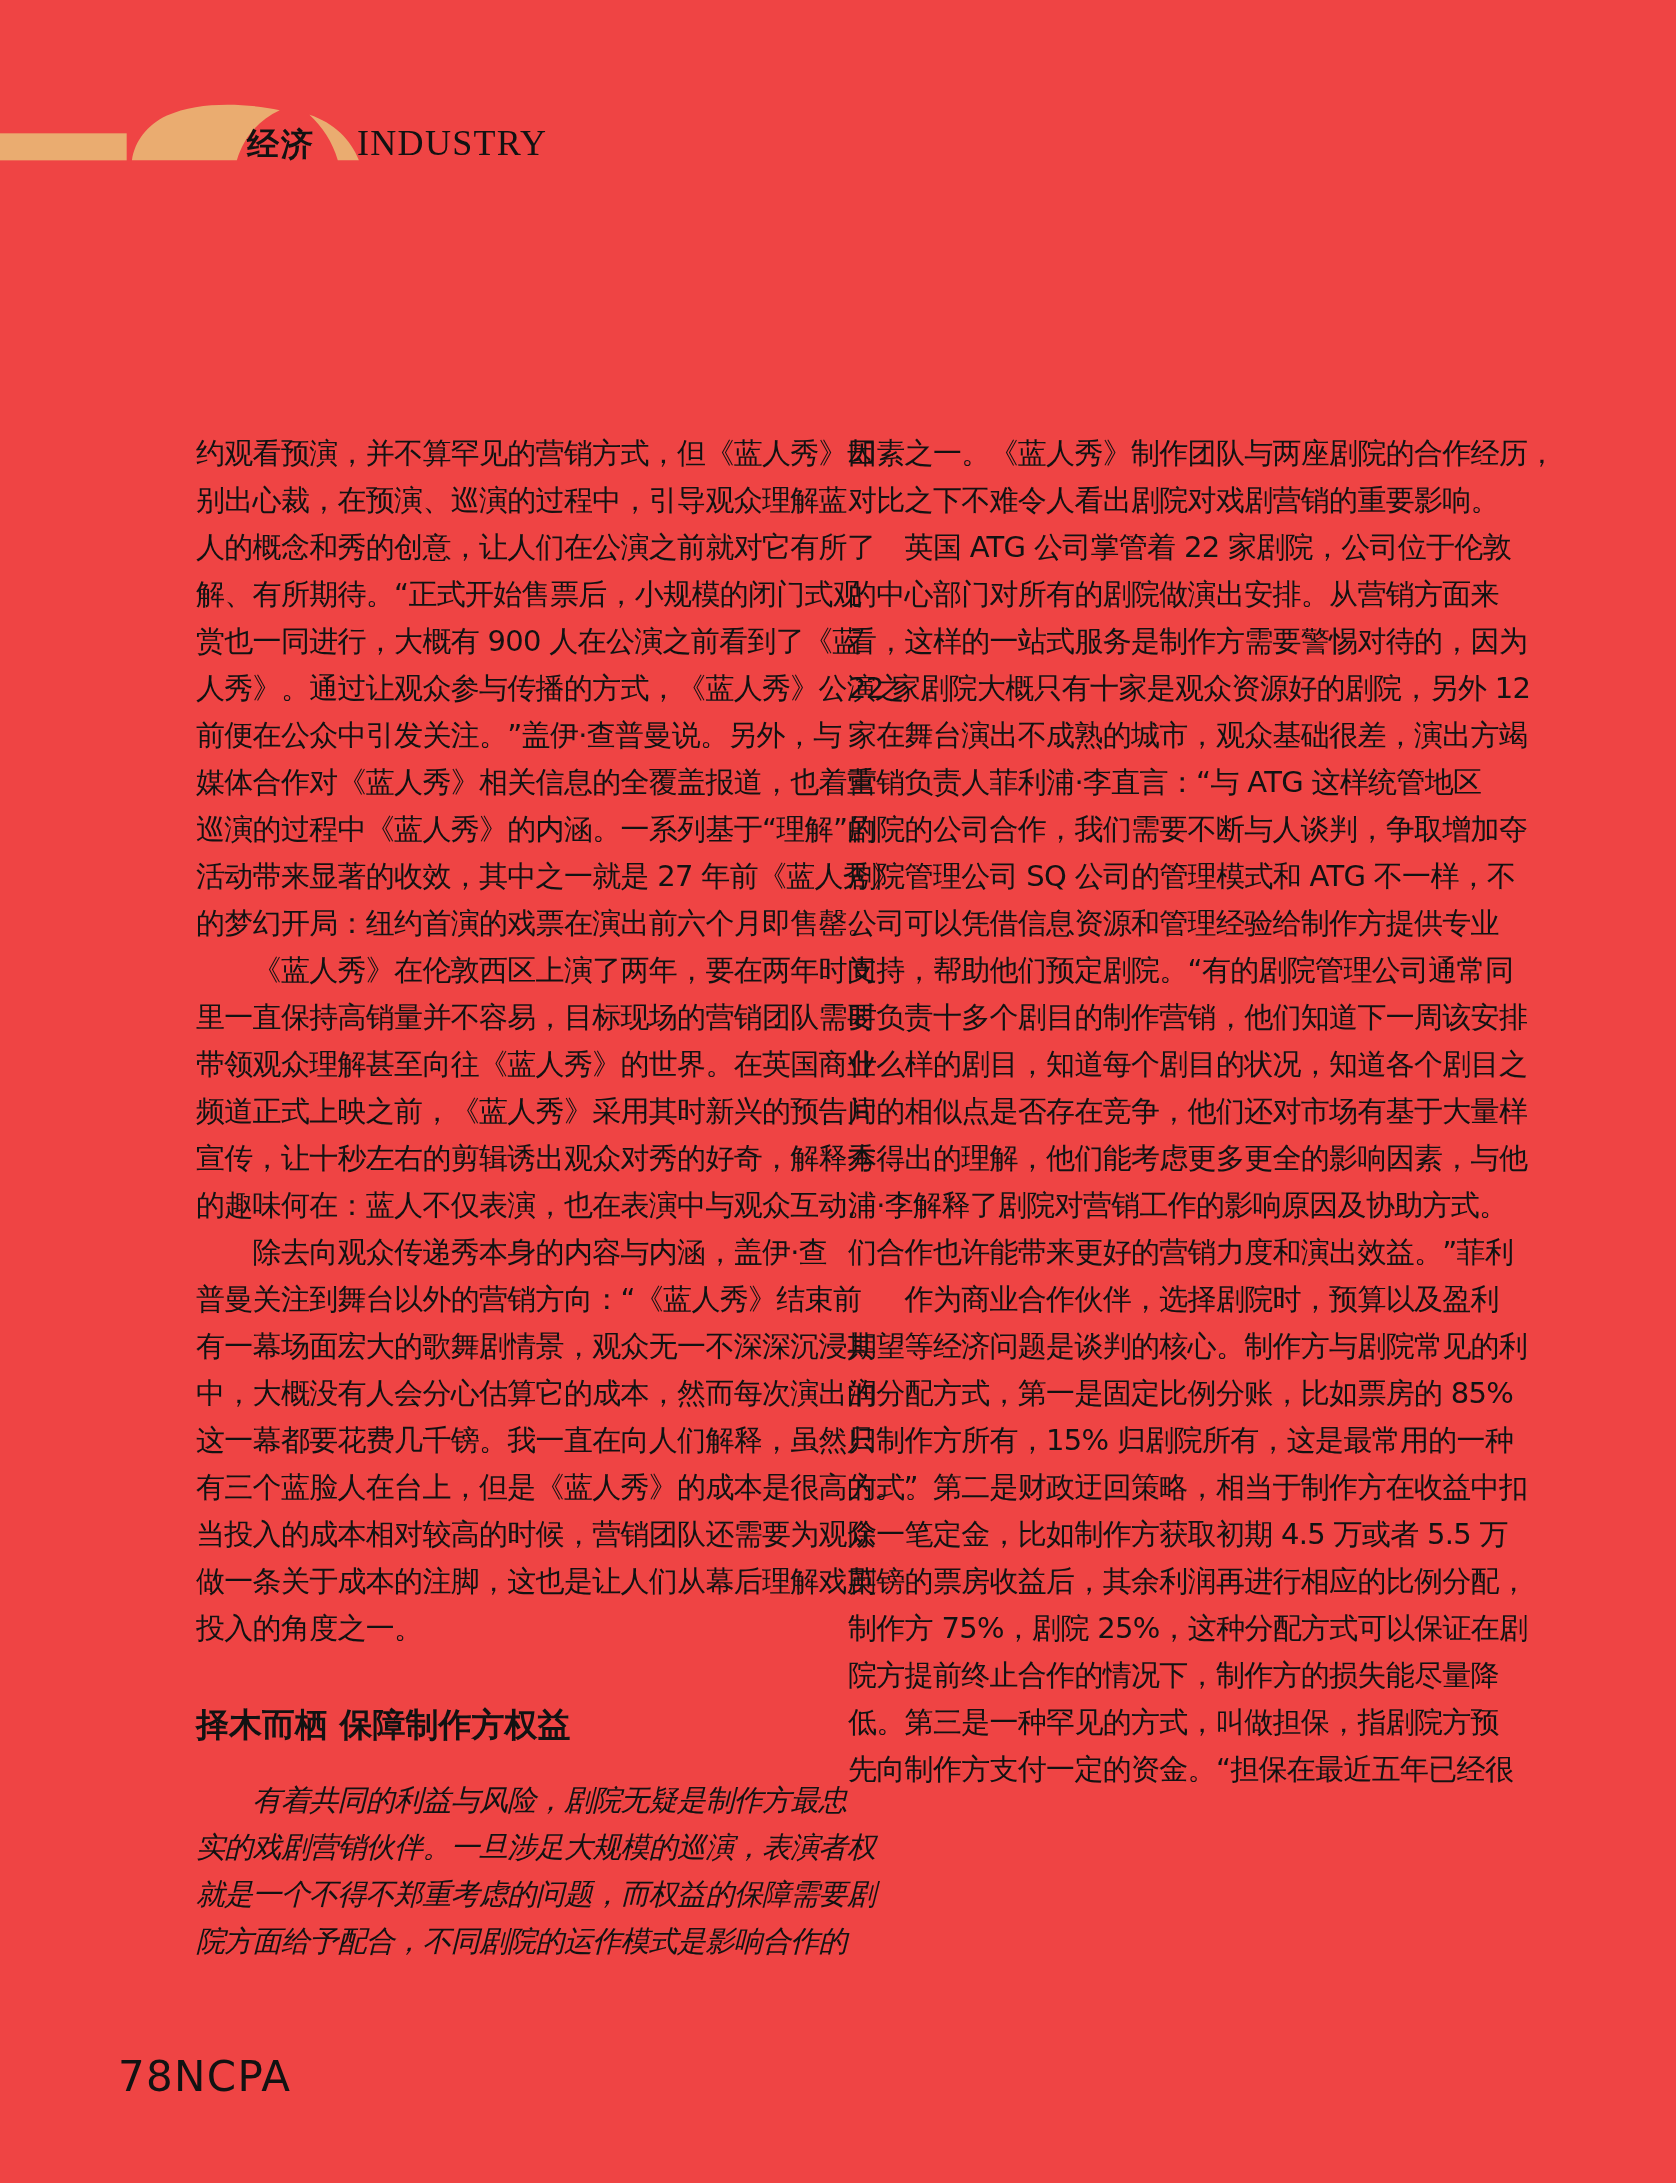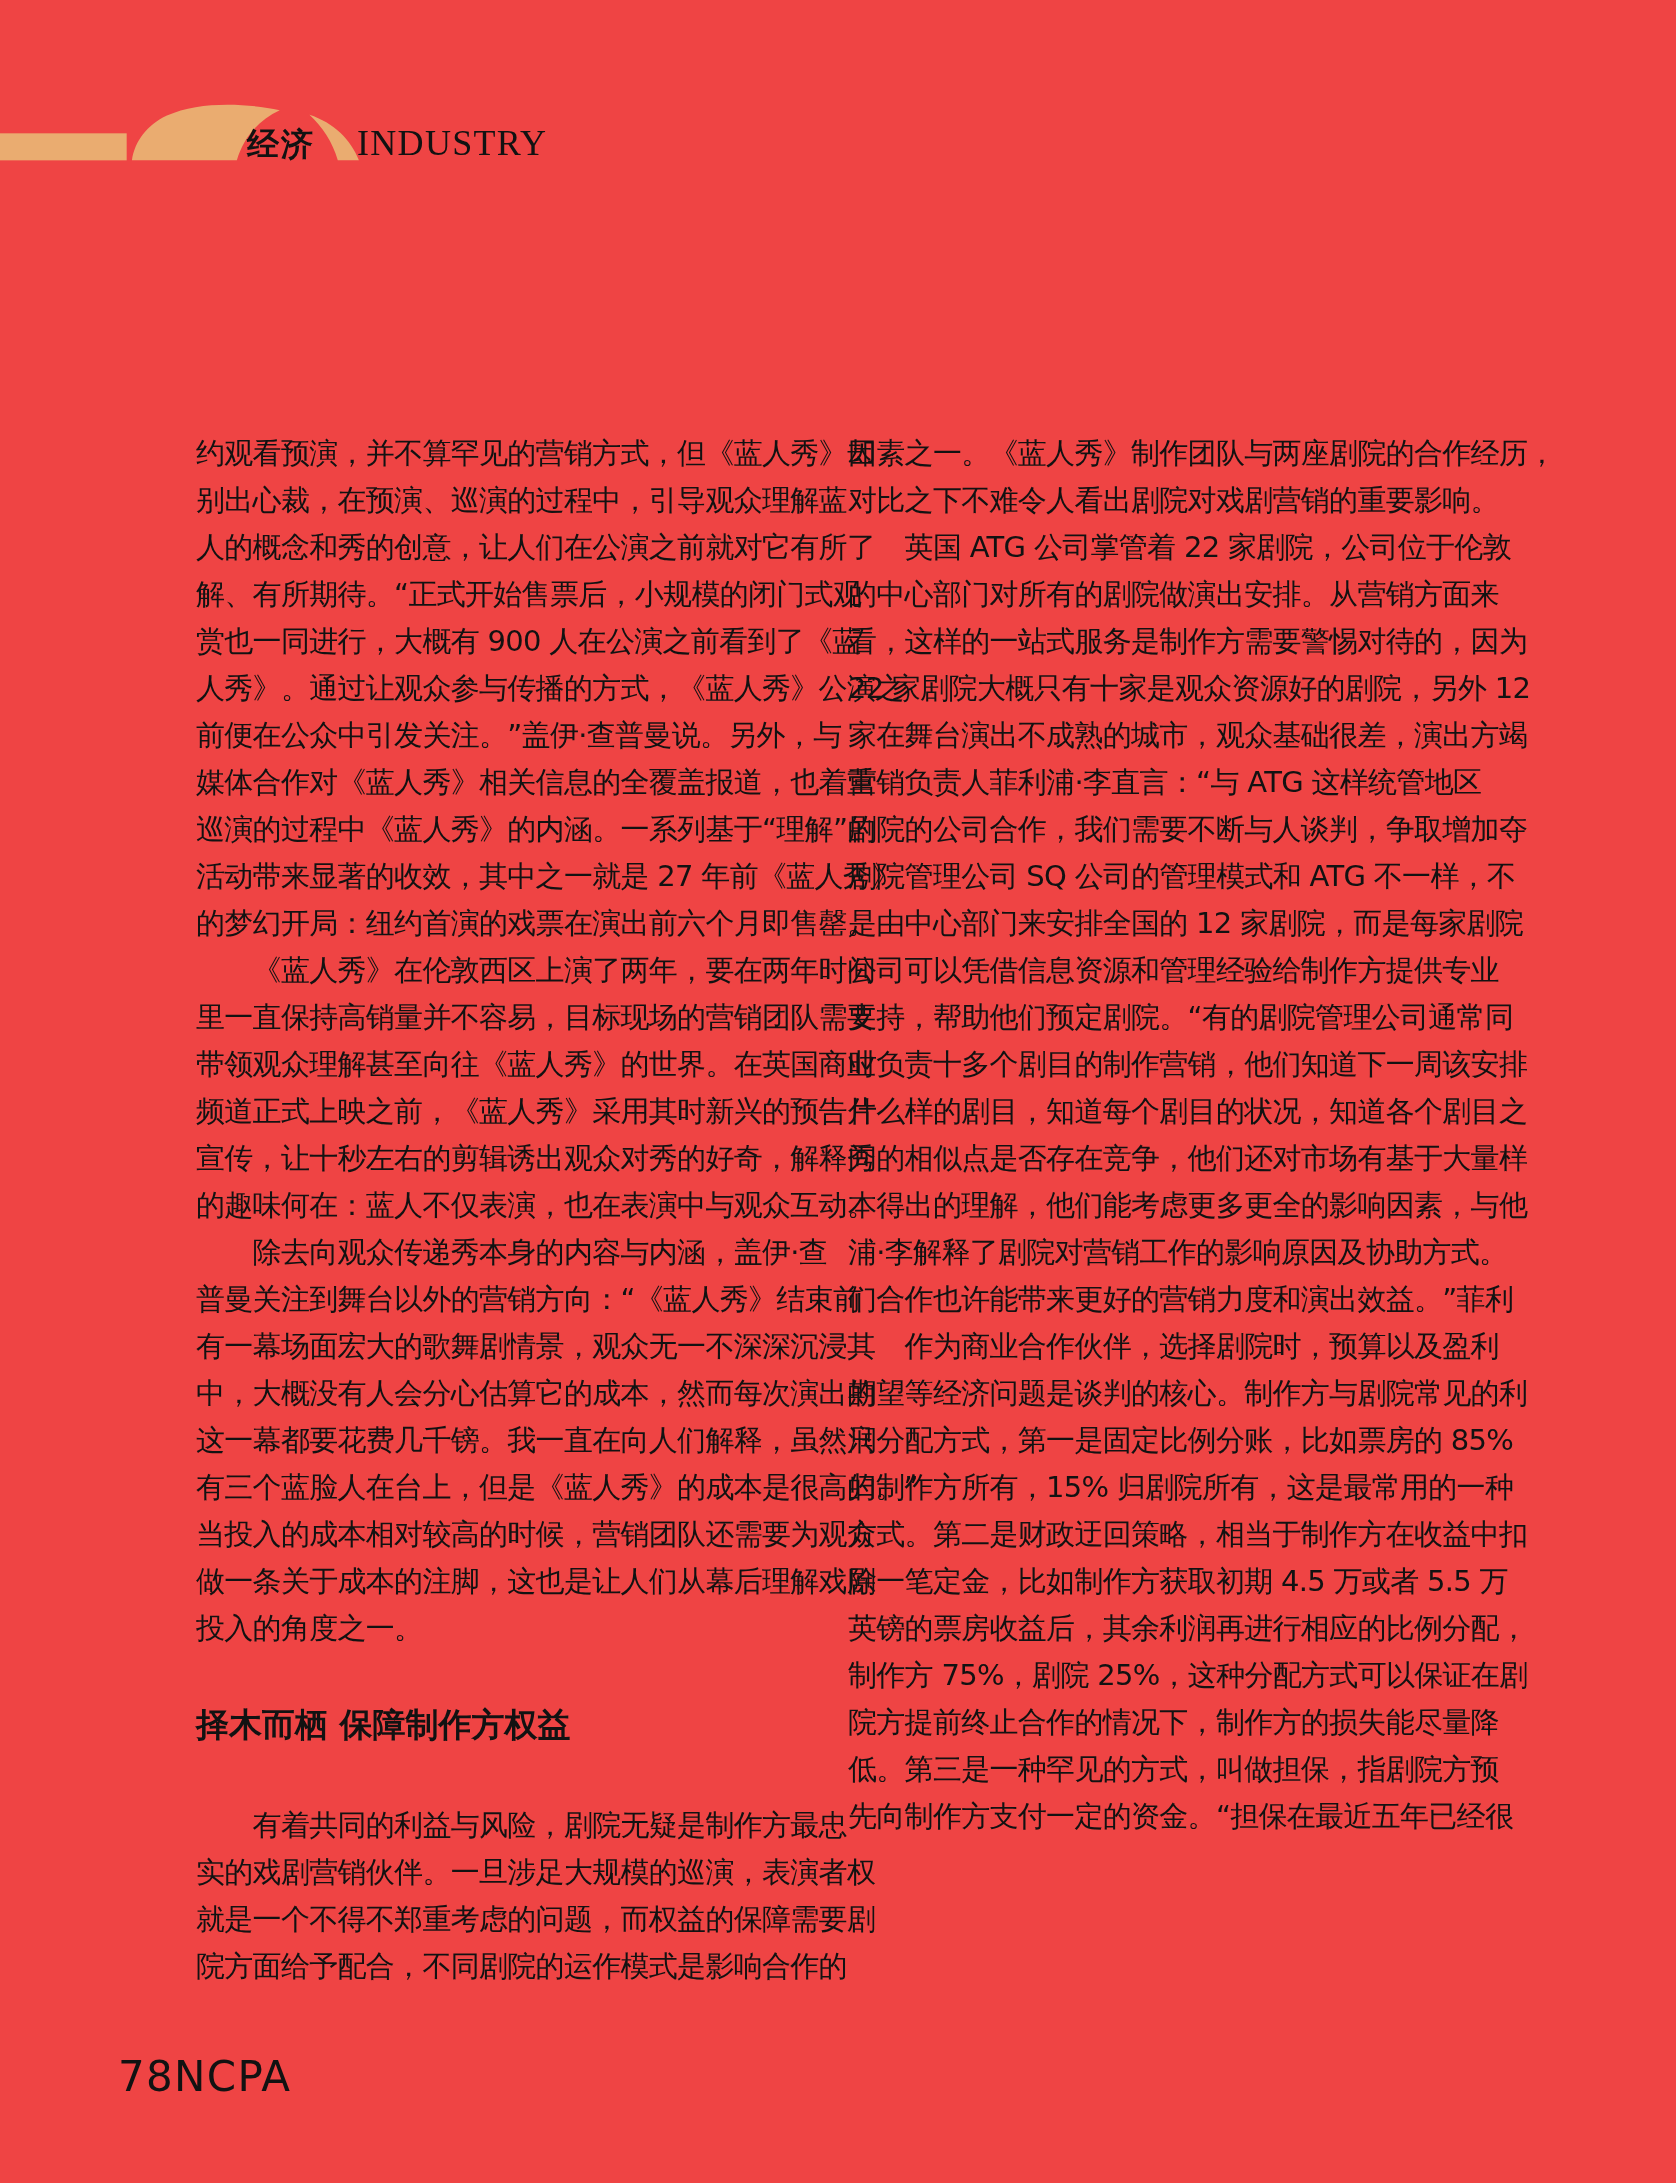--- a/index.html
+++ b/index.html
@@ -56,21 +56,21 @@
   }
   .section-heading {
     margin-top: 49px;
     height: 48px;
     line-height: 48px;
     font-size: 33px;
     font-weight: 700;
     letter-spacing: 0px;
     white-space: nowrap;
   }
-  .after-heading { margin-top: 53px; }
+  .after-heading { margin-top: 28px; font-style: italic; }
 
   
   .footer {
     position: absolute;
     left: 118px;
     top: 2060px;
     display: flex;
     font-size: 42px;
     line-height: 33px;
     letter-spacing: 1.3px;
@@ -133,21 +133,20 @@
         <div class="line">因素之一。《蓝人秀》制作团队与两座剧院的合作经历，</div>
         <div class="line">对比之下不难令人看出剧院对戏剧营销的重要影响。</div>
         <div class="line">　　英国 ATG 公司掌管着 22 家剧院，公司位于伦敦</div>
         <div class="line">的中心部门对所有的剧院做演出安排。从营销方面来</div>
         <div class="line">看，这样的一站式服务是制作方需要警惕对待的，因为</div>
         <div class="line">22 家剧院大概只有十家是观众资源好的剧院，另外 12</div>
         <div class="line">家在舞台演出不成熟的城市，观众基础很差，演出方竭</div>
         <div class="line">营销负责人菲利浦·李直言：“与 ATG 这样统管地区</div>
         <div class="line">剧院的公司合作，我们需要不断与人谈判，争取增加夺</div>
         <div class="line">剧院管理公司 SQ 公司的管理模式和 ATG 不一样，不</div>
-        <div class="line">是由中心部门来安排全国的 12 家剧院，而是每家剧院</div>
         <div class="line">公司可以凭借信息资源和管理经验给制作方提供专业</div>
         <div class="line">支持，帮助他们预定剧院。“有的剧院管理公司通常同</div>
         <div class="line">时负责十多个剧目的制作营销，他们知道下一周该安排</div>
         <div class="line">什么样的剧目，知道每个剧目的状况，知道各个剧目之</div>
         <div class="line">间的相似点是否存在竞争，他们还对市场有基于大量样</div>
         <div class="line">本得出的理解，他们能考虑更多更全的影响因素，与他</div>
         <div class="line">浦·李解释了剧院对营销工作的影响原因及协助方式。</div>
         <div class="line">们合作也许能带来更好的营销力度和演出效益。”菲利</div>
         <div class="line">　　作为商业合作伙伴，选择剧院时，预算以及盈利</div>
         <div class="line">期望等经济问题是谈判的核心。制作方与剧院常见的利</div>

